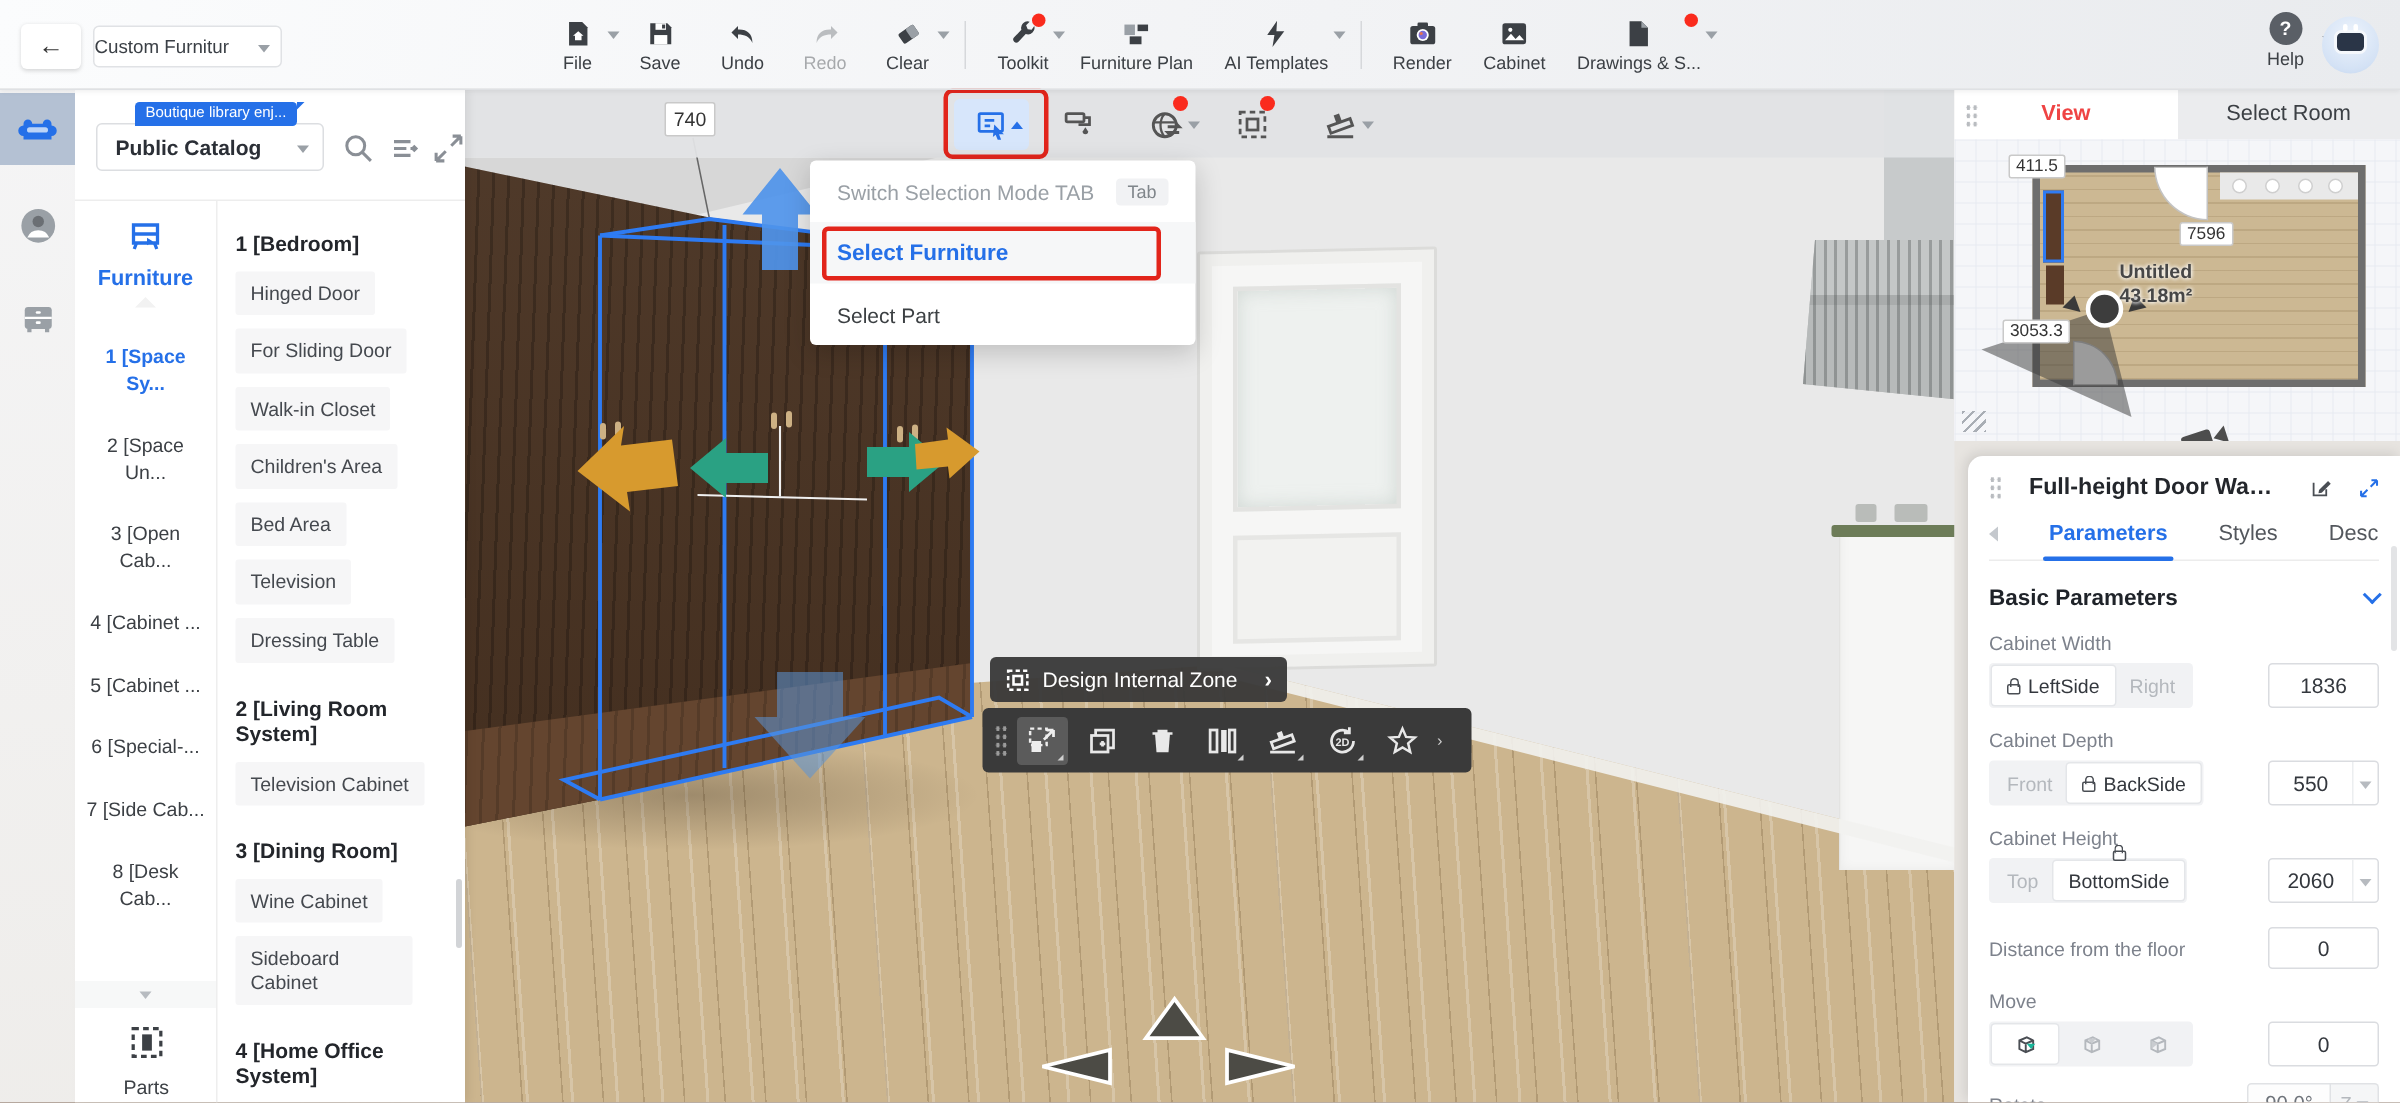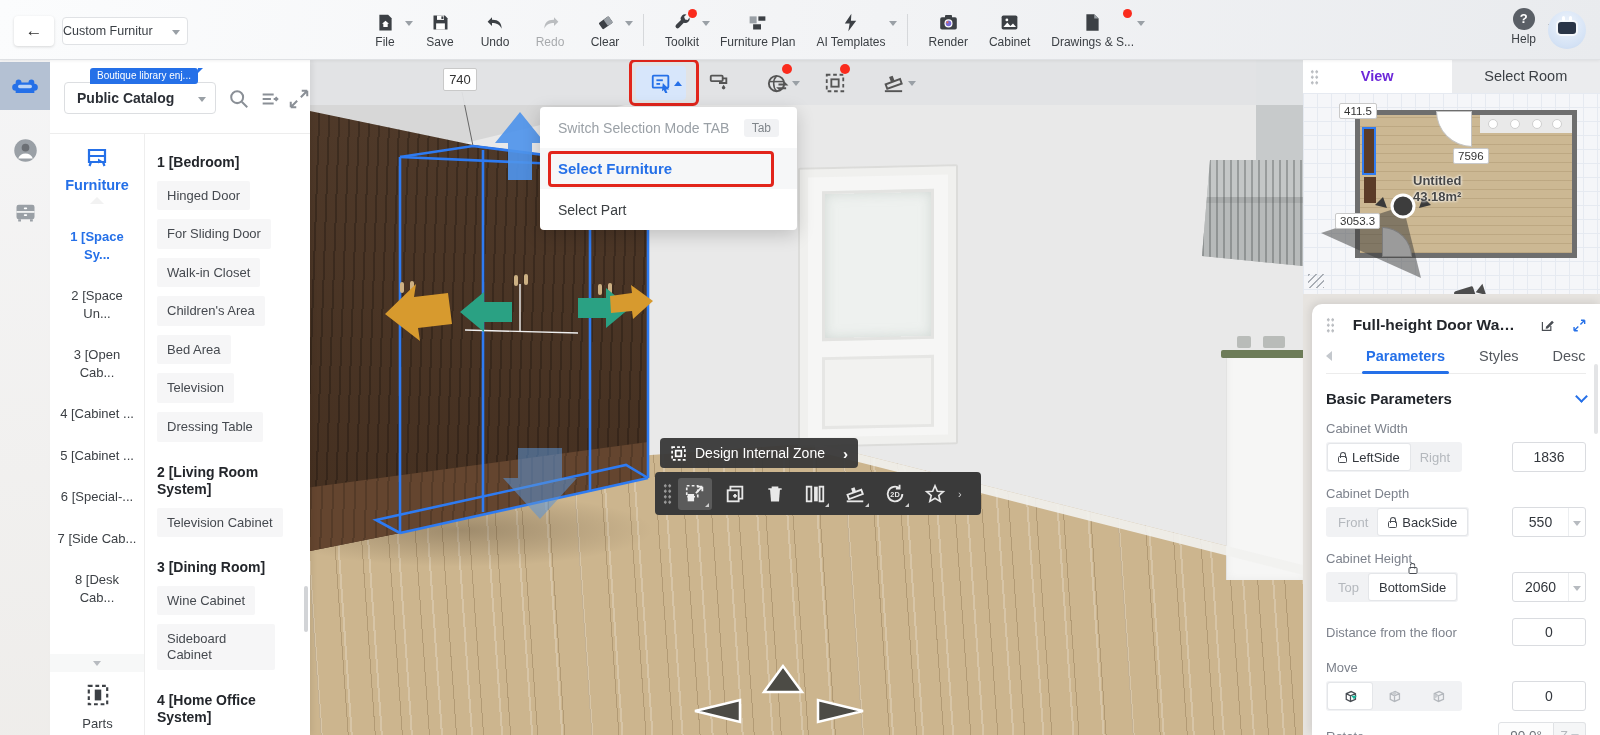--- a/index.html
+++ b/index.html
@@ -152,21 +152,21 @@
   #dt-expand { width:12px; height:43px; display:flex; align-items:center; color:#cfcfcf;
     font-size:11px; cursor:pointer; }
   
   #rwrap { position:absolute; left:1303px; top:60px; width:297px; height:675px; z-index:10;
     background:#e7e4e0; }
   #minimap { position:absolute; left:0; top:0; width:297px; height:234px; background:#fff; }
   #mm-tabs { position:relative; height:33px; background:#ebecee; display:flex; }
   .mm-dots { position:absolute; left:7px; top:9px; width:9px; height:16px;
     background-image:radial-gradient(#b9bcc0 1.2px,transparent 1.4px); background-size:4.5px 5.5px; }
   .mm-tab { flex:1; text-align:center; line-height:33px; font-size:14.5px; color:#3c4045; cursor:pointer; }
-  .mm-tab.active { background:#fff; color:#6d28d9; font-weight:bold; }
+  .mm-tab.active { background:#fff; color:#ef4444; font-weight:bold; }
   #mm-map { position:relative; width:297px; height:201px; background:#f5f6f9;
     background-image:linear-gradient(#e6eaf1 1px,transparent 1px),linear-gradient(90deg,#e6eaf1 1px,transparent 1px);
     background-size:14px 14px; overflow:hidden; }
   #mm-room { position:absolute; left:52px; top:17px; width:222px; height:148px; border:5px solid #6e6e6e;
     background:#ccb893;
     background-image:repeating-linear-gradient(0deg,rgba(120,95,55,.18) 0 1px,transparent 1px 9px); }
   #mm-kitchen { position:absolute; right:0; top:0; width:92px; height:18px; background:#e9e9e9; }
   #mm-kitchen i { position:absolute; top:4px; width:10px; height:10px; border-radius:50%; background:#fff; border:1px solid #cfcfcf; }
   #mm-ward { position:absolute; left:2px; top:12px; width:14px; height:48px; background:#5a3b28; border:2px solid #2f7bf2; }
   #mm-ward2 { position:absolute; left:4px; top:62px; width:12px; height:26px; background:#5a3b28; }

